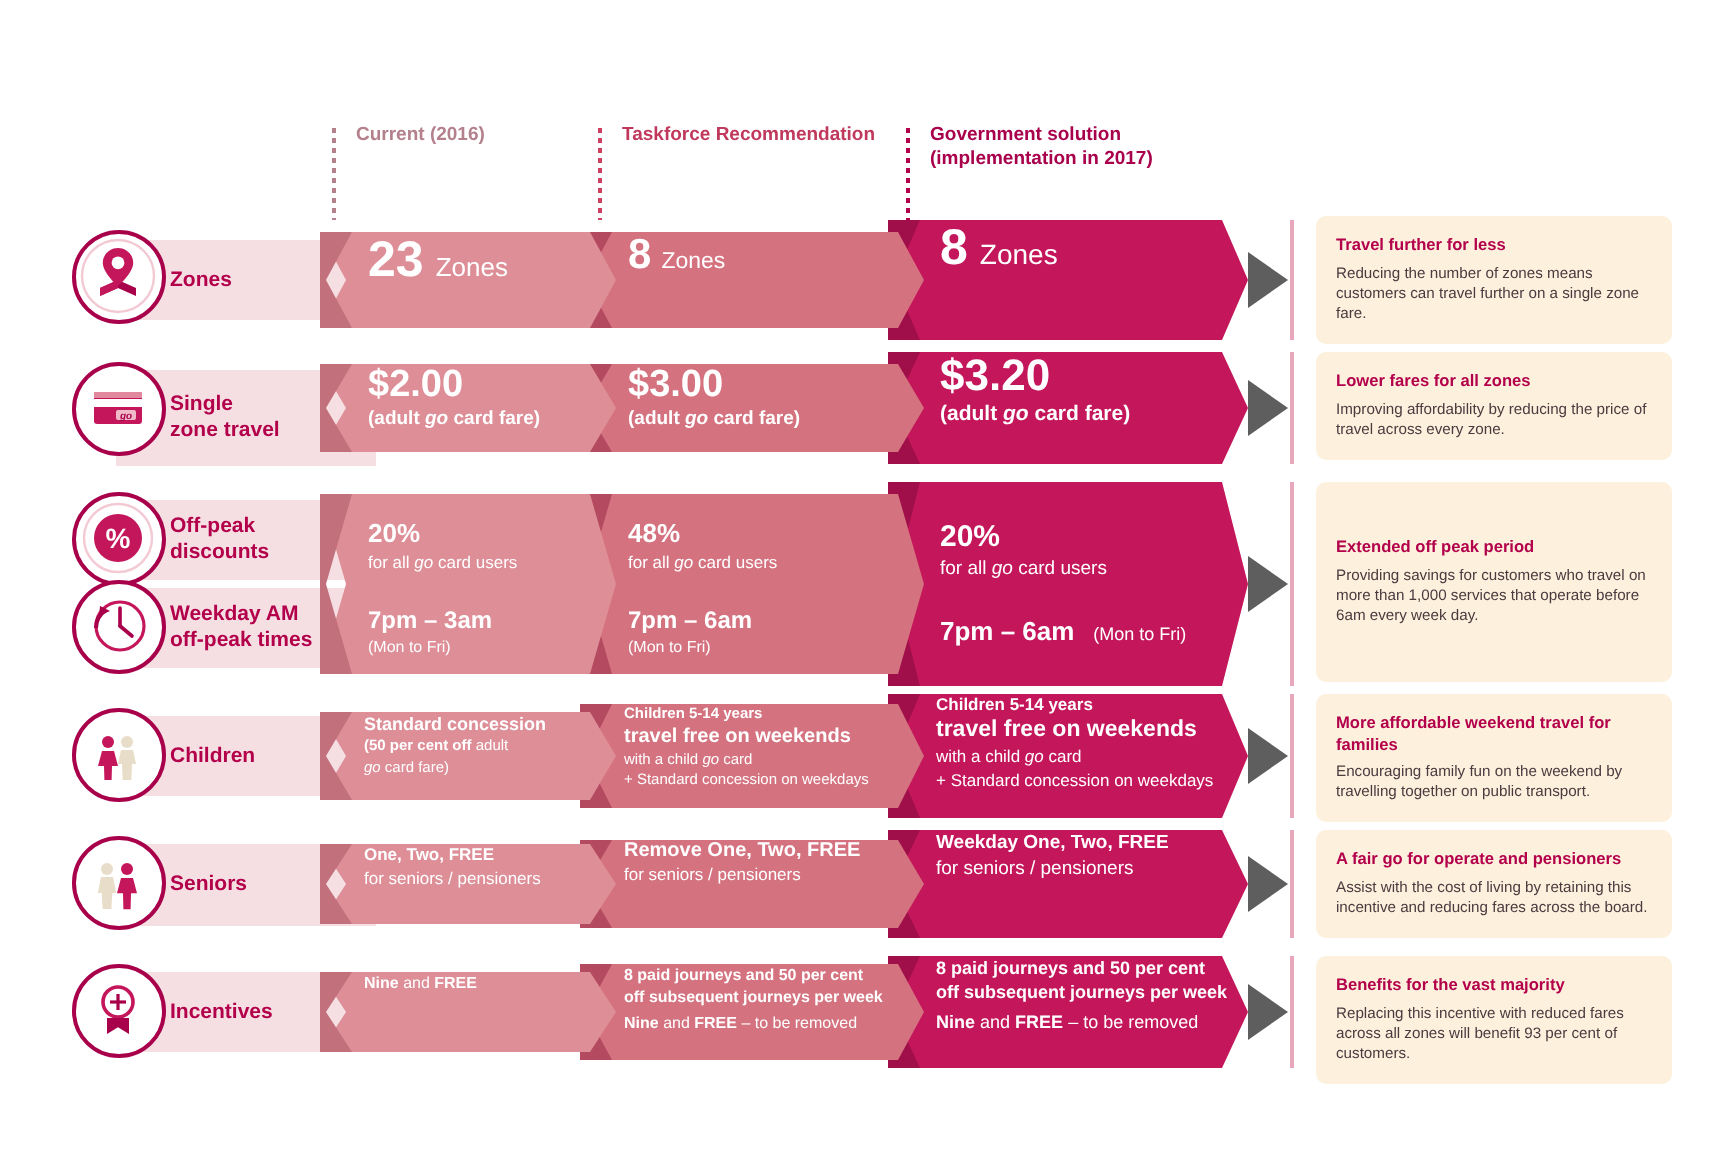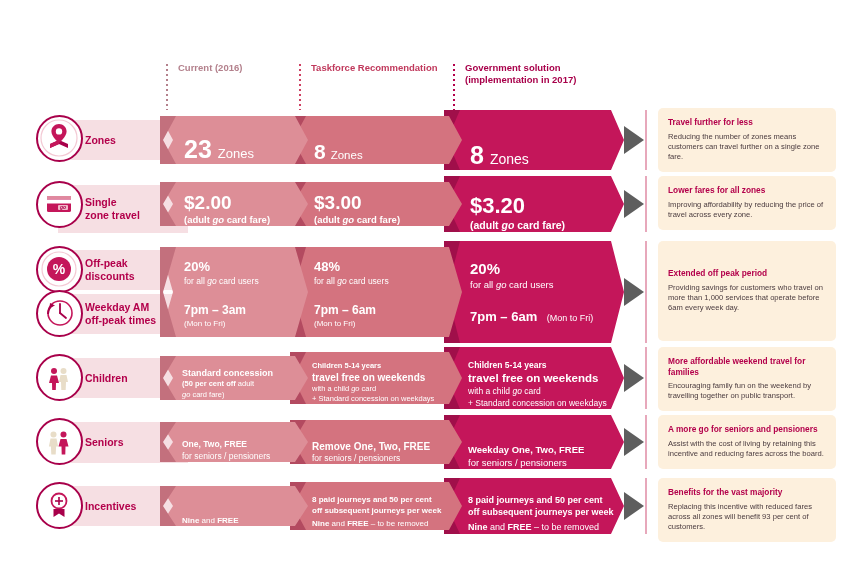--- a/index.html
+++ b/index.html
@@ -49,21 +49,21 @@
   
   .band { position: absolute; z-index: 3; }
   .band .body {
     position: absolute; inset: 0;
     clip-path: polygon(0 0, calc(100% - 13px) 0, 100% 50%, calc(100% - 13px) 100%, 0 100%, 13px 50%);
   }
   .band .shade {
     position: absolute; left: 0; top: 0; width: 16px; height: 100%;
     clip-path: polygon(0 0, 16px 0, 3px 50%, 16px 100%, 0 100%);
   }
-  .band .content { position: absolute; inset: 0; display: flex; flex-direction: column; justify-content: flex-end; }
+  .band .content { position: absolute; inset: 0; display: flex; flex-direction: column; justify-content: flex-start; }
 
   .c1 .body { background: #dd8e97; }
   .c1 .shade { background: #c3707d; }
   .c2 .body { background: #d4737f; }
   .c2 .shade { background: #b34a60; }
   .c3 .body { background: #c4165a; }
   .c3 .shade { background: #a00f4a; }
 
   .band .big { color: #ffffff; font-weight: bold; }
   .band .sub { color: #ffffff; }
@@ -349,21 +349,21 @@
       <div class="body"></div>
         <div class="shade"></div>
       <div class="content" style="padding-left:24px;">
         <div class="big" style="font-size:9.5px; line-height:13px;">Weekday One, Two, FREE</div>
         <div class="sub" style="font-size:9.5px; line-height:13px;">for seniors / pensioners</div>
       </div>
     </div>
     <div class="tick" style="left:645px; top:415px; height:54px;"></div>
     <div class="arrow" style="left:624px; top:428px;"></div>
     <div class="benefit" style="top:415px;">
-      <div class="bt">A more go for seniors and pensioners</div>
+      <div class="bt">A fair go for operate and pensioners</div>
       <div class="bd">Assist with the cost of living by retaining this incentive and reducing fares across the board.</div>
     </div>
   </div>
 
   <div class="row">
     <div class="label-strip" style="top:486px; height:40px; width:130px;">
       <span class="ltxt">Incentives</span>
     </div>
     <div class="badge" style="top:482px;">
       <svg width="42" height="42" viewBox="0 0 42 42">

